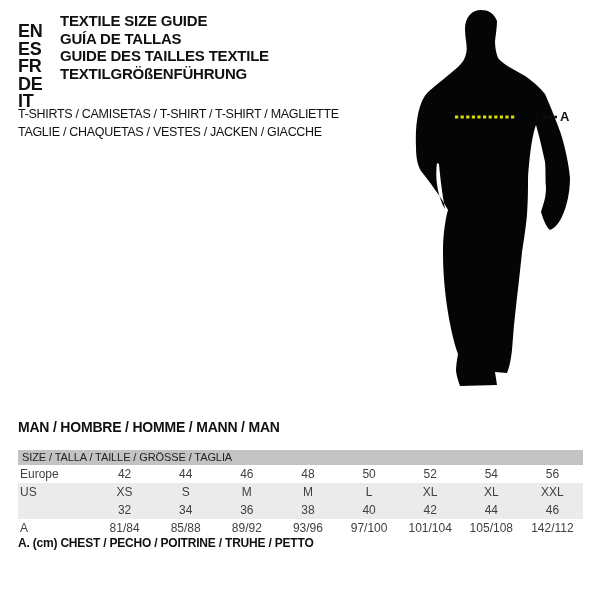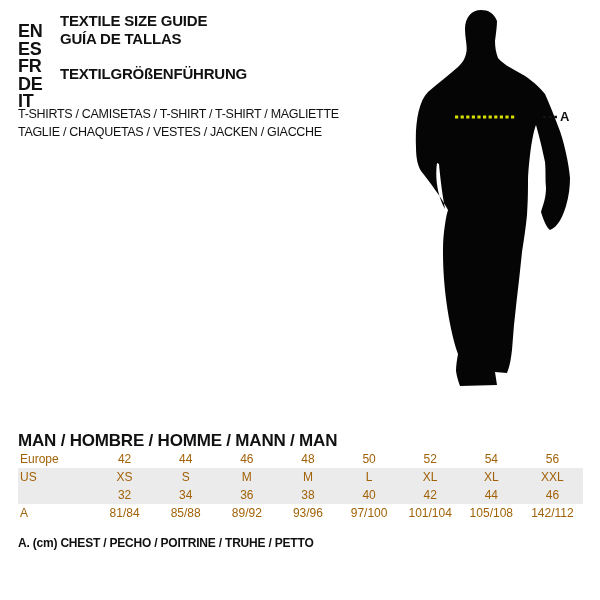--- a/index.html
+++ b/index.html
@@ -12,47 +12,48 @@
   .lang-row{display:flex;height:17.5px;align-items:center;}
   .lang-code{width:42px;font-size:18px;font-weight:bold;letter-spacing:-0.2px;margin-top:22px;}
   .lang-label{font-size:15px;font-weight:bold;letter-spacing:-0.2px;white-space:nowrap;}
   
   .cats{position:absolute;left:18px;top:106px;}
   .cat-line{font-size:12.5px;font-weight:normal;line-height:17.5px;letter-spacing:-0.3px;white-space:nowrap;}
   
   .figure-wrap{position:absolute;left:408px;top:0px;width:164px;height:400px;}
   .a-label{position:absolute;left:560px;top:109px;font-size:13px;font-weight:bold;}
   
-  .man-title{position:absolute;left:18px;top:419px;font-size:17px;font-weight:bold;letter-spacing:-0.2px;margin-top:12px;}
+  .man-title{position:absolute;left:18px;top:419px;font-size:14px;font-weight:bold;letter-spacing:-0.2px;}
   
   .size-table{position:absolute;left:18px;top:450px;width:565px;}
   .thead{height:15px;line-height:15px;font-size:11px;padding-left:4px;color:#222;letter-spacing:-0.1px;}
   table{border-collapse:collapse;width:100%;table-layout:fixed;}
   col.label-col{width:76px;}
-  td{height:18px;font-size:12px;color:#a16207;text-align:center;padding:0;font-weight:normal;}
+  td{height:18px;font-size:12px;color:#404040;text-align:center;padding:0;font-weight:normal;}
   td.rowlabel{text-align:left;padding-left:2px;}
   
   .footnote{position:absolute;left:18px;top:536px;font-size:12px;font-weight:bold;letter-spacing:-0.2px;}
 </style>
 </head>
 <body>
 
 <div class="screen">
 
   <div class="lang-block">
     <div class="lang-row">
       <span class="lang-code">EN</span>
       <span class="lang-label">TEXTILE SIZE GUIDE</span>
     </div>
     <div class="lang-row">
       <span class="lang-code">ES</span>
       <span class="lang-label">GUÍA DE TALLAS</span>
     </div>
     <div class="lang-row">
       <span class="lang-code">FR</span>
+      <span class="lang-label">GUIDE DES TAILLES TEXTILE</span>
     </div>
     <div class="lang-row">
       <span class="lang-code">DE</span>
       <span class="lang-label">TEXTILGRÖßENFÜHRUNG</span>
     </div>
     <div class="lang-row">
       <span class="lang-code">IT</span>
     </div>
   </div>
 
@@ -104,20 +105,21 @@
            Z" fill="#050505"></path>
       <line x1="47" y1="117" x2="108" y2="117" stroke-width="3" stroke-dasharray="3.2 2.4" stroke="#d8e000"></line>
       <line x1="135" y1="117" x2="149" y2="117" stroke-width="2.4" stroke-dasharray="3 2.6" stroke="#111111"></line>
     </svg>
   </div>
   <span class="a-label">A</span>
 
   <div class="man-title">MAN / HOMBRE / HOMME / MANN / MAN</div>
 
   <div class="size-table">
+    <div class="thead" style="background: rgb(195, 195, 195);">SIZE / TALLA / TAILLE / GRÖSSE / TAGLIA</div>
     <table>
       <colgroup>
         <col class="label-col">
           <col>
           <col>
           <col>
           <col>
           <col>
           <col>
           <col>

